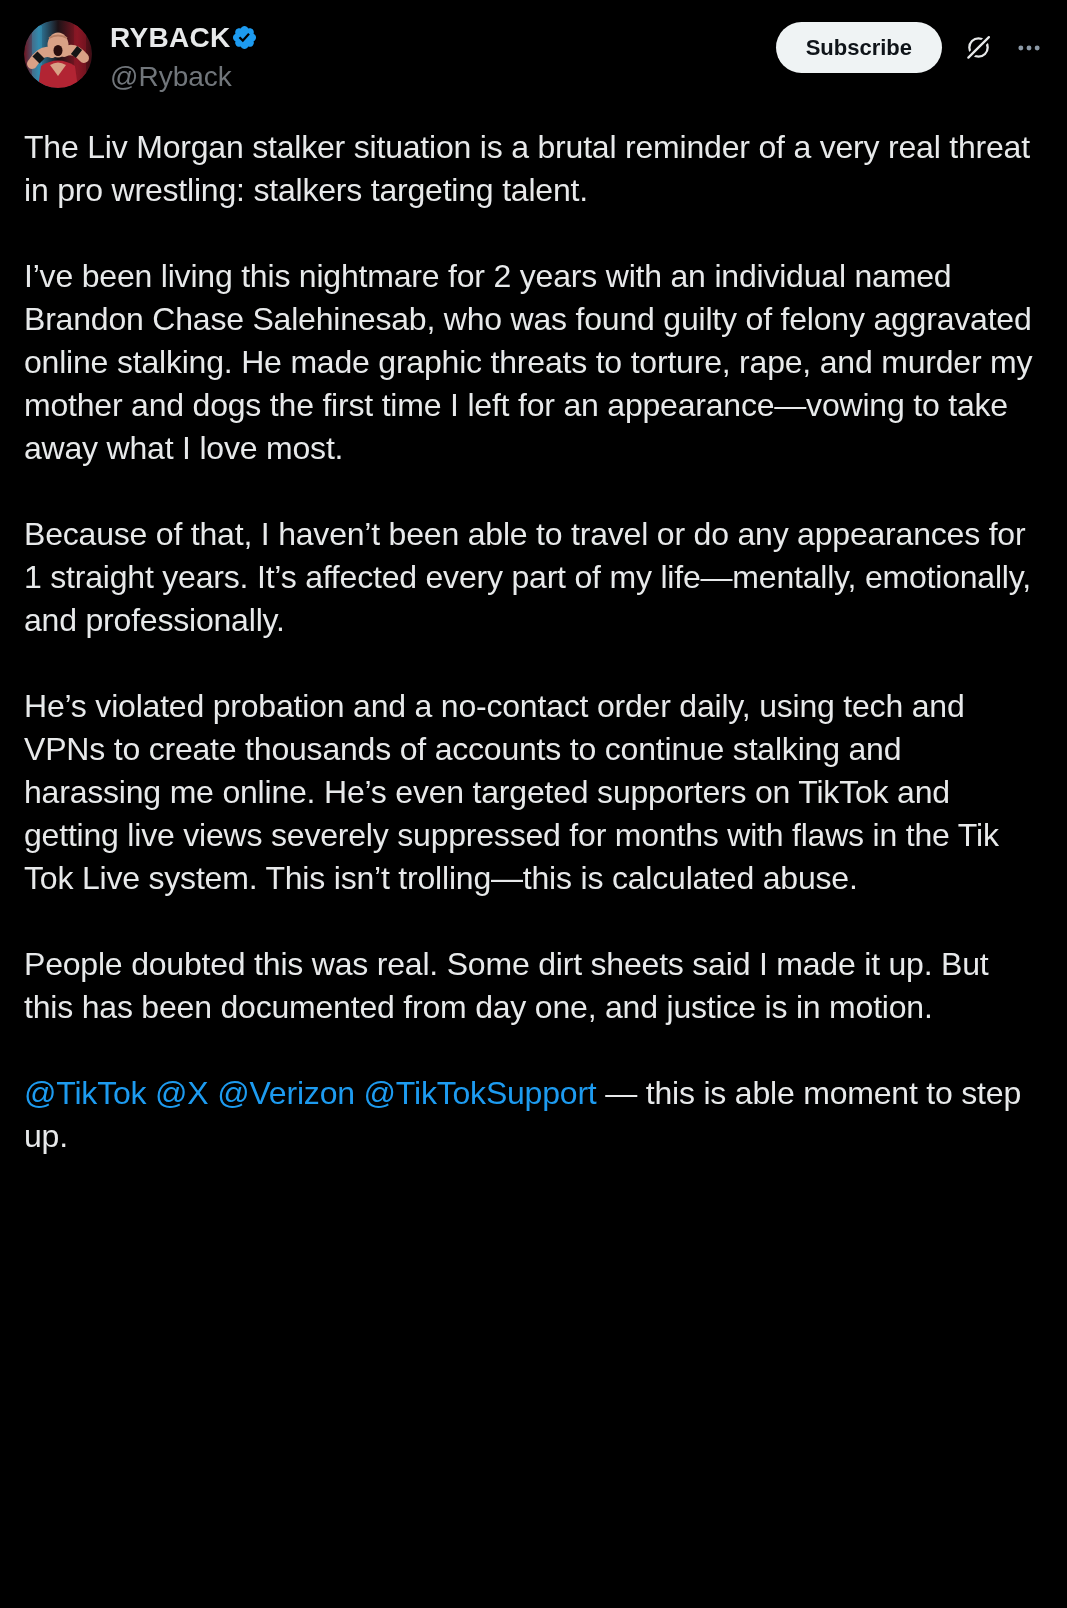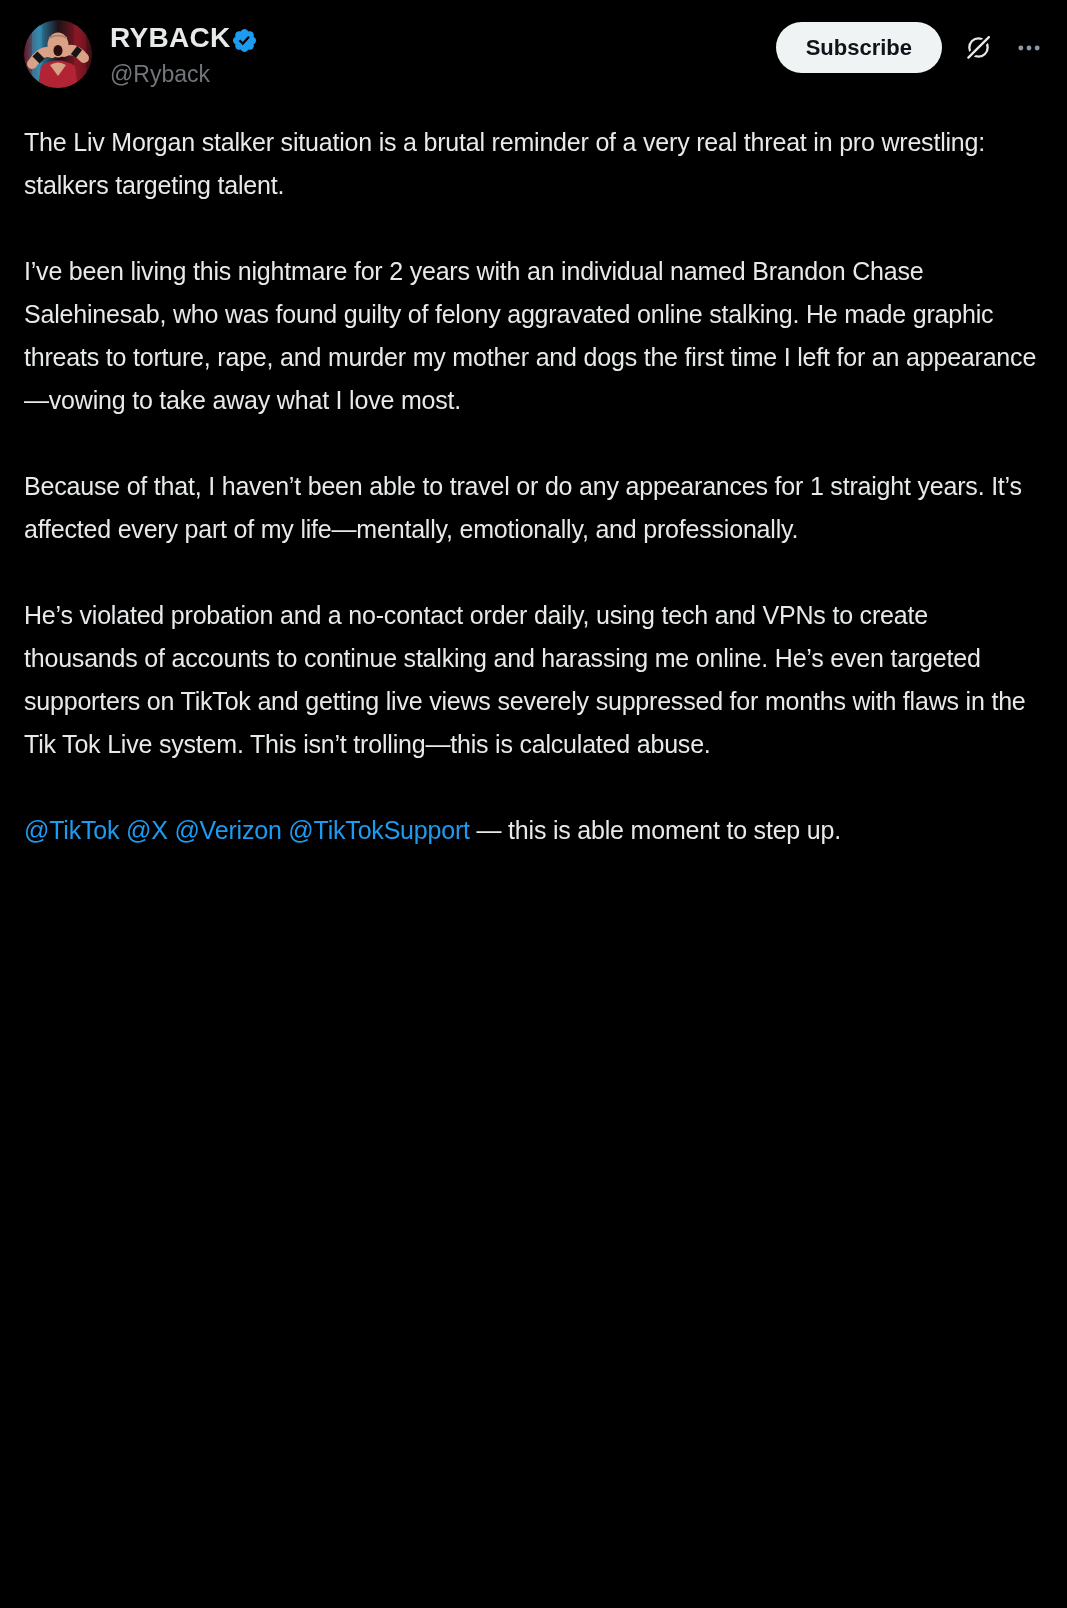--- a/index.html
+++ b/index.html
@@ -16,40 +16,40 @@
   .page{padding:20px 24px 0;}
 
   
   .post-header{display:flex;align-items:flex-start;}
   .avatar{
     width:68px;height:68px;border-radius:50%;overflow:hidden;flex:0 0 auto;
     background:#1c1418;cursor:pointer;
   }
   .avatar svg{display:block;}
   .names{margin-left:18px;padding-top:2px;min-width:0;}
-  .name-row{display:flex;align-items:flex-end;}
+  .name-row{display:flex;align-items:flex-start;}
   .display-name{
     color:var(--text);font-size:28px;font-weight:700;letter-spacing:.3px;cursor:pointer;
   }
   .verified{display:inline-flex;margin-top:2px;}
-  .handle{color:var(--secondary);font-size:23px;margin-top:7px;cursor:pointer;}
+  .handle{color:var(--secondary);font-size:28px;margin-top:7px;cursor:pointer;}
 
   .header-actions{margin-left:auto;display:flex;align-items:center;gap:22px;padding-top:2px;}
   .subscribe{
     background:var(--button_bg);color:var(--button_text);
     font-family:"Liberation Sans", sans-serif;
     font-size:22px;font-weight:700;border:none;border-radius:26px;
     height:51px;padding:8px 30px;cursor:pointer;
   }
   .icon-btn{background:none;border:none;padding:0;cursor:pointer;display:inline-flex;align-items:center;}
 
   
   .post-body{
     margin-top:33px;color:var(--text);
-    font-size:25px;line-height:43px;letter-spacing:-0.2px;
+    font-size:32px;line-height:43px;letter-spacing:-0.2px;
     width:1019px;
   }
   .post-body p{margin:0 0 43px;}
   .post-body p:last-child{margin-bottom:0;}
   .post-body a{color:var(--link);text-decoration:none;cursor:pointer;}
 </style>
 </head>
 <body>
 
 <div class="page">
@@ -121,20 +121,21 @@
         </svg>
       </button>
     </div>
   </header>
 
   <article class="post-body">
     <p>The Liv Morgan stalker situation is a brutal reminder of a very real threat in pro wrestling: stalkers targeting talent.</p>
     <p>I’ve been living this nightmare for 2 years with an individual named Brandon Chase Salehinesab, who was found guilty of felony aggravated online stalking. He made graphic threats to torture, rape, and murder my mother and dogs the first time I left for an appearance—vowing to take away what I love most.</p>
     <p>Because of that, I haven’t been able to travel or do any appearances for 1 straight years. It’s affected every part of my life—mentally, emotionally, and professionally.</p>
     <p>He’s violated probation and a no-contact order daily, using tech and VPNs to create thousands of accounts to continue stalking and harassing me online. He’s even targeted supporters on TikTok and getting live views severely suppressed for months with flaws in the Tik Tok Live system. This isn’t trolling—this is calculated abuse.</p>
+    <p>People doubted this was real. Some dirt sheets said I made it up. But this has been documented from day one, and justice is in motion.</p>
     <p>
       <a>@TikTok</a>
       <a>@X</a>
       <a>@Verizon</a>
       <a>@TikTokSupport</a>
       <span>— this is able moment to step up.</span>
     </p>
   </article>
 
 </div>

